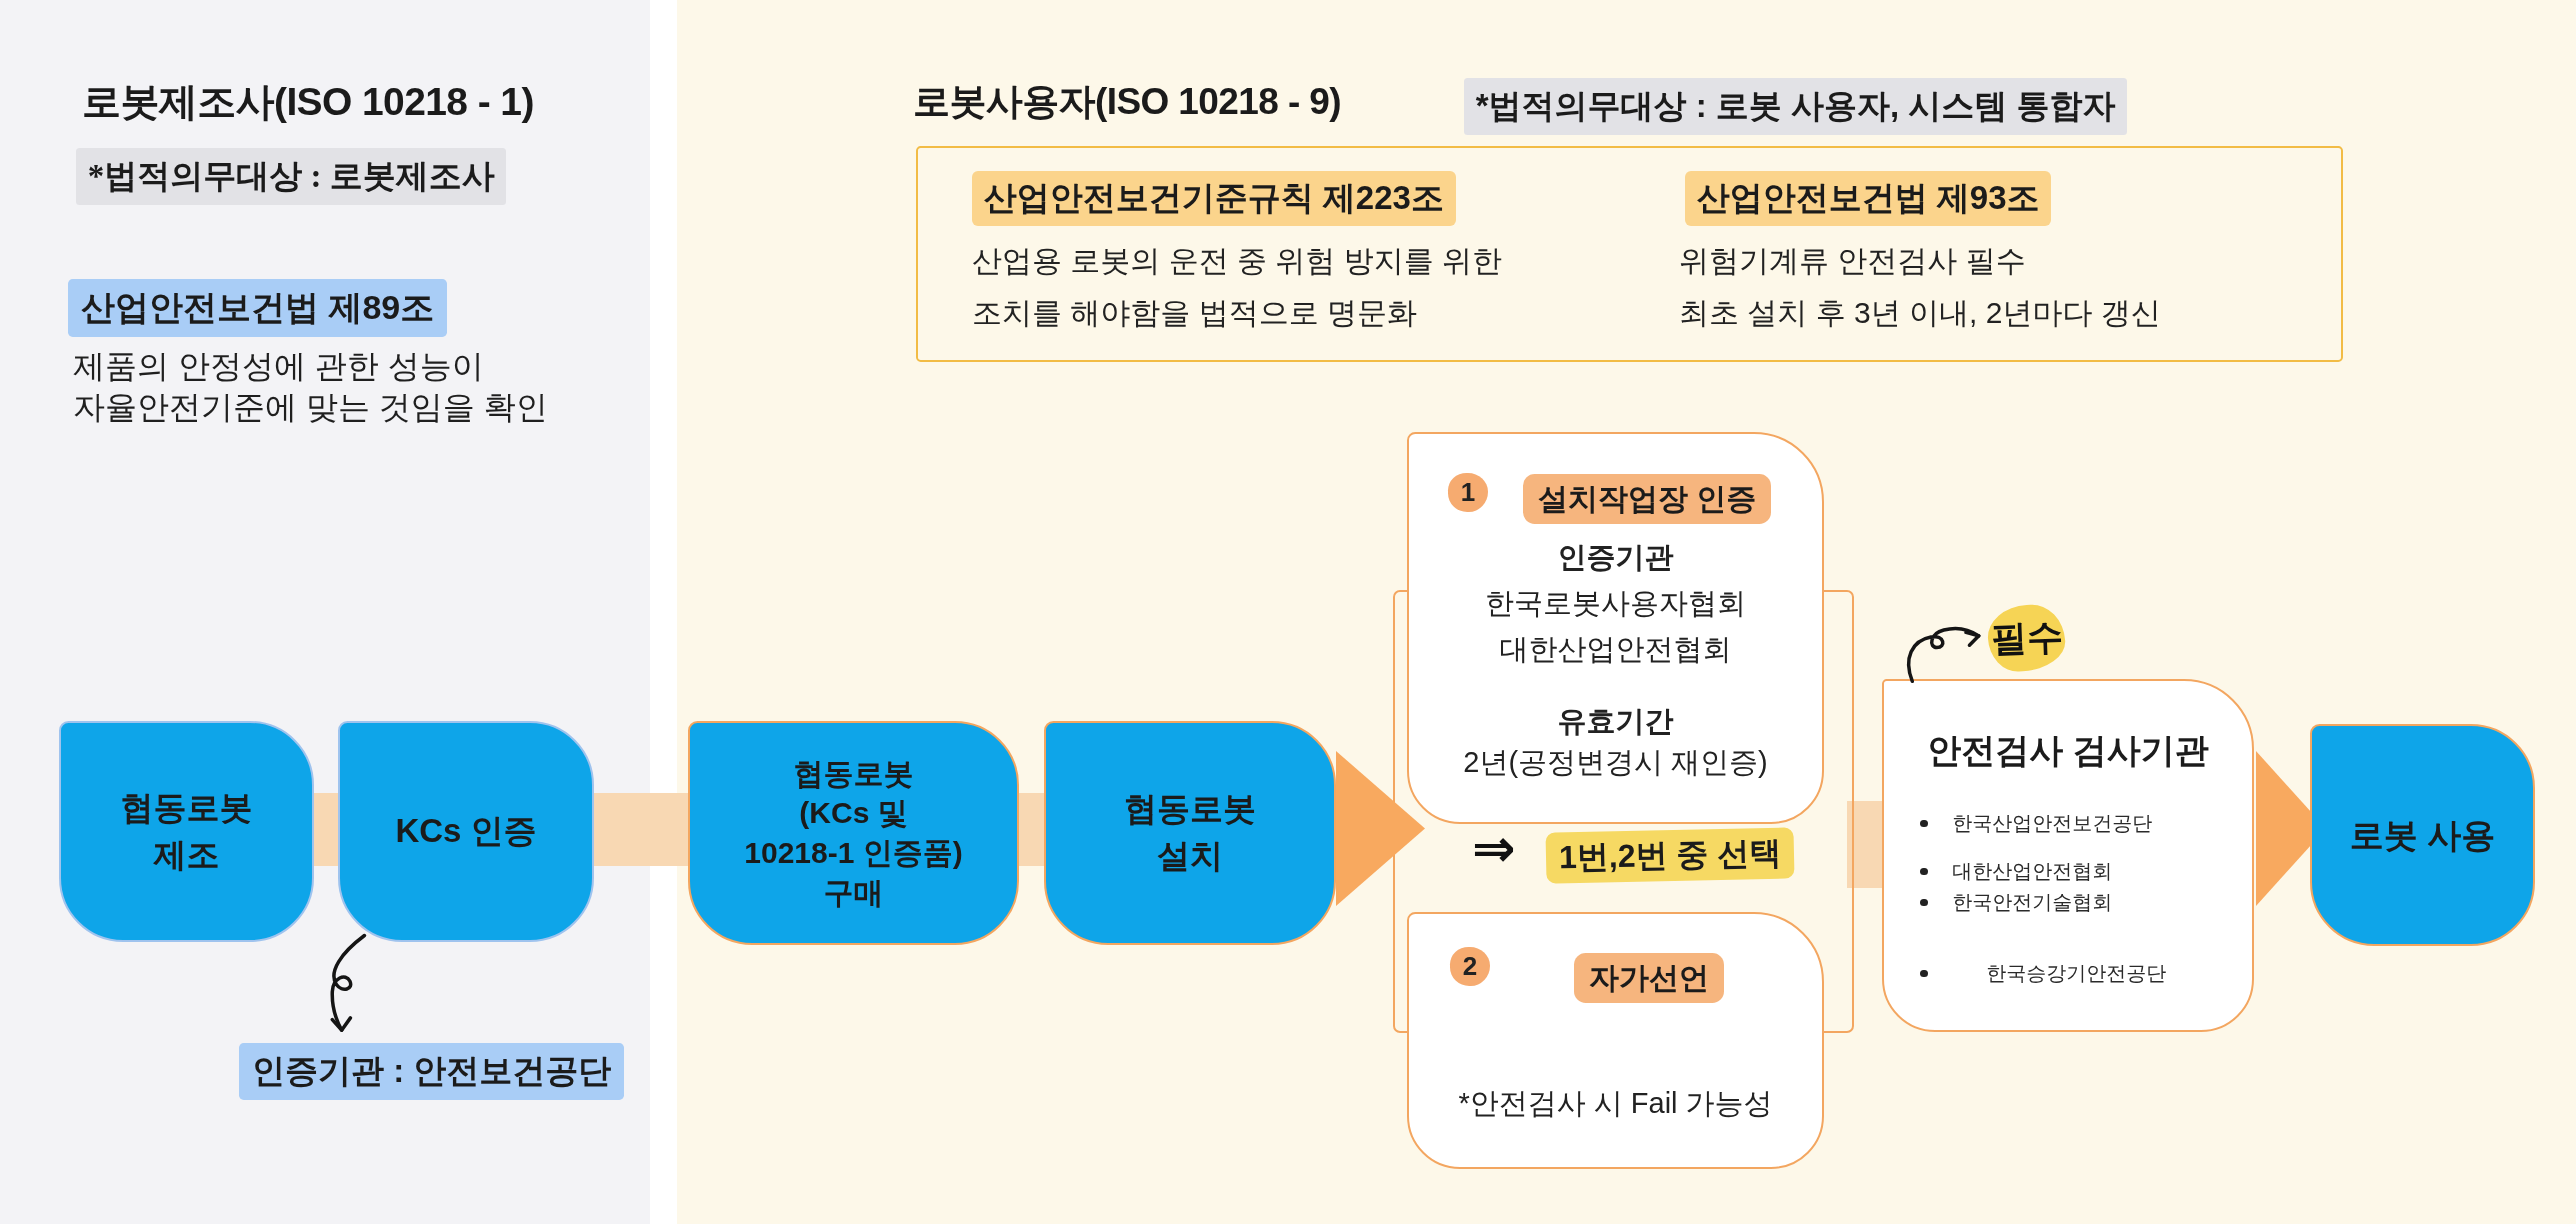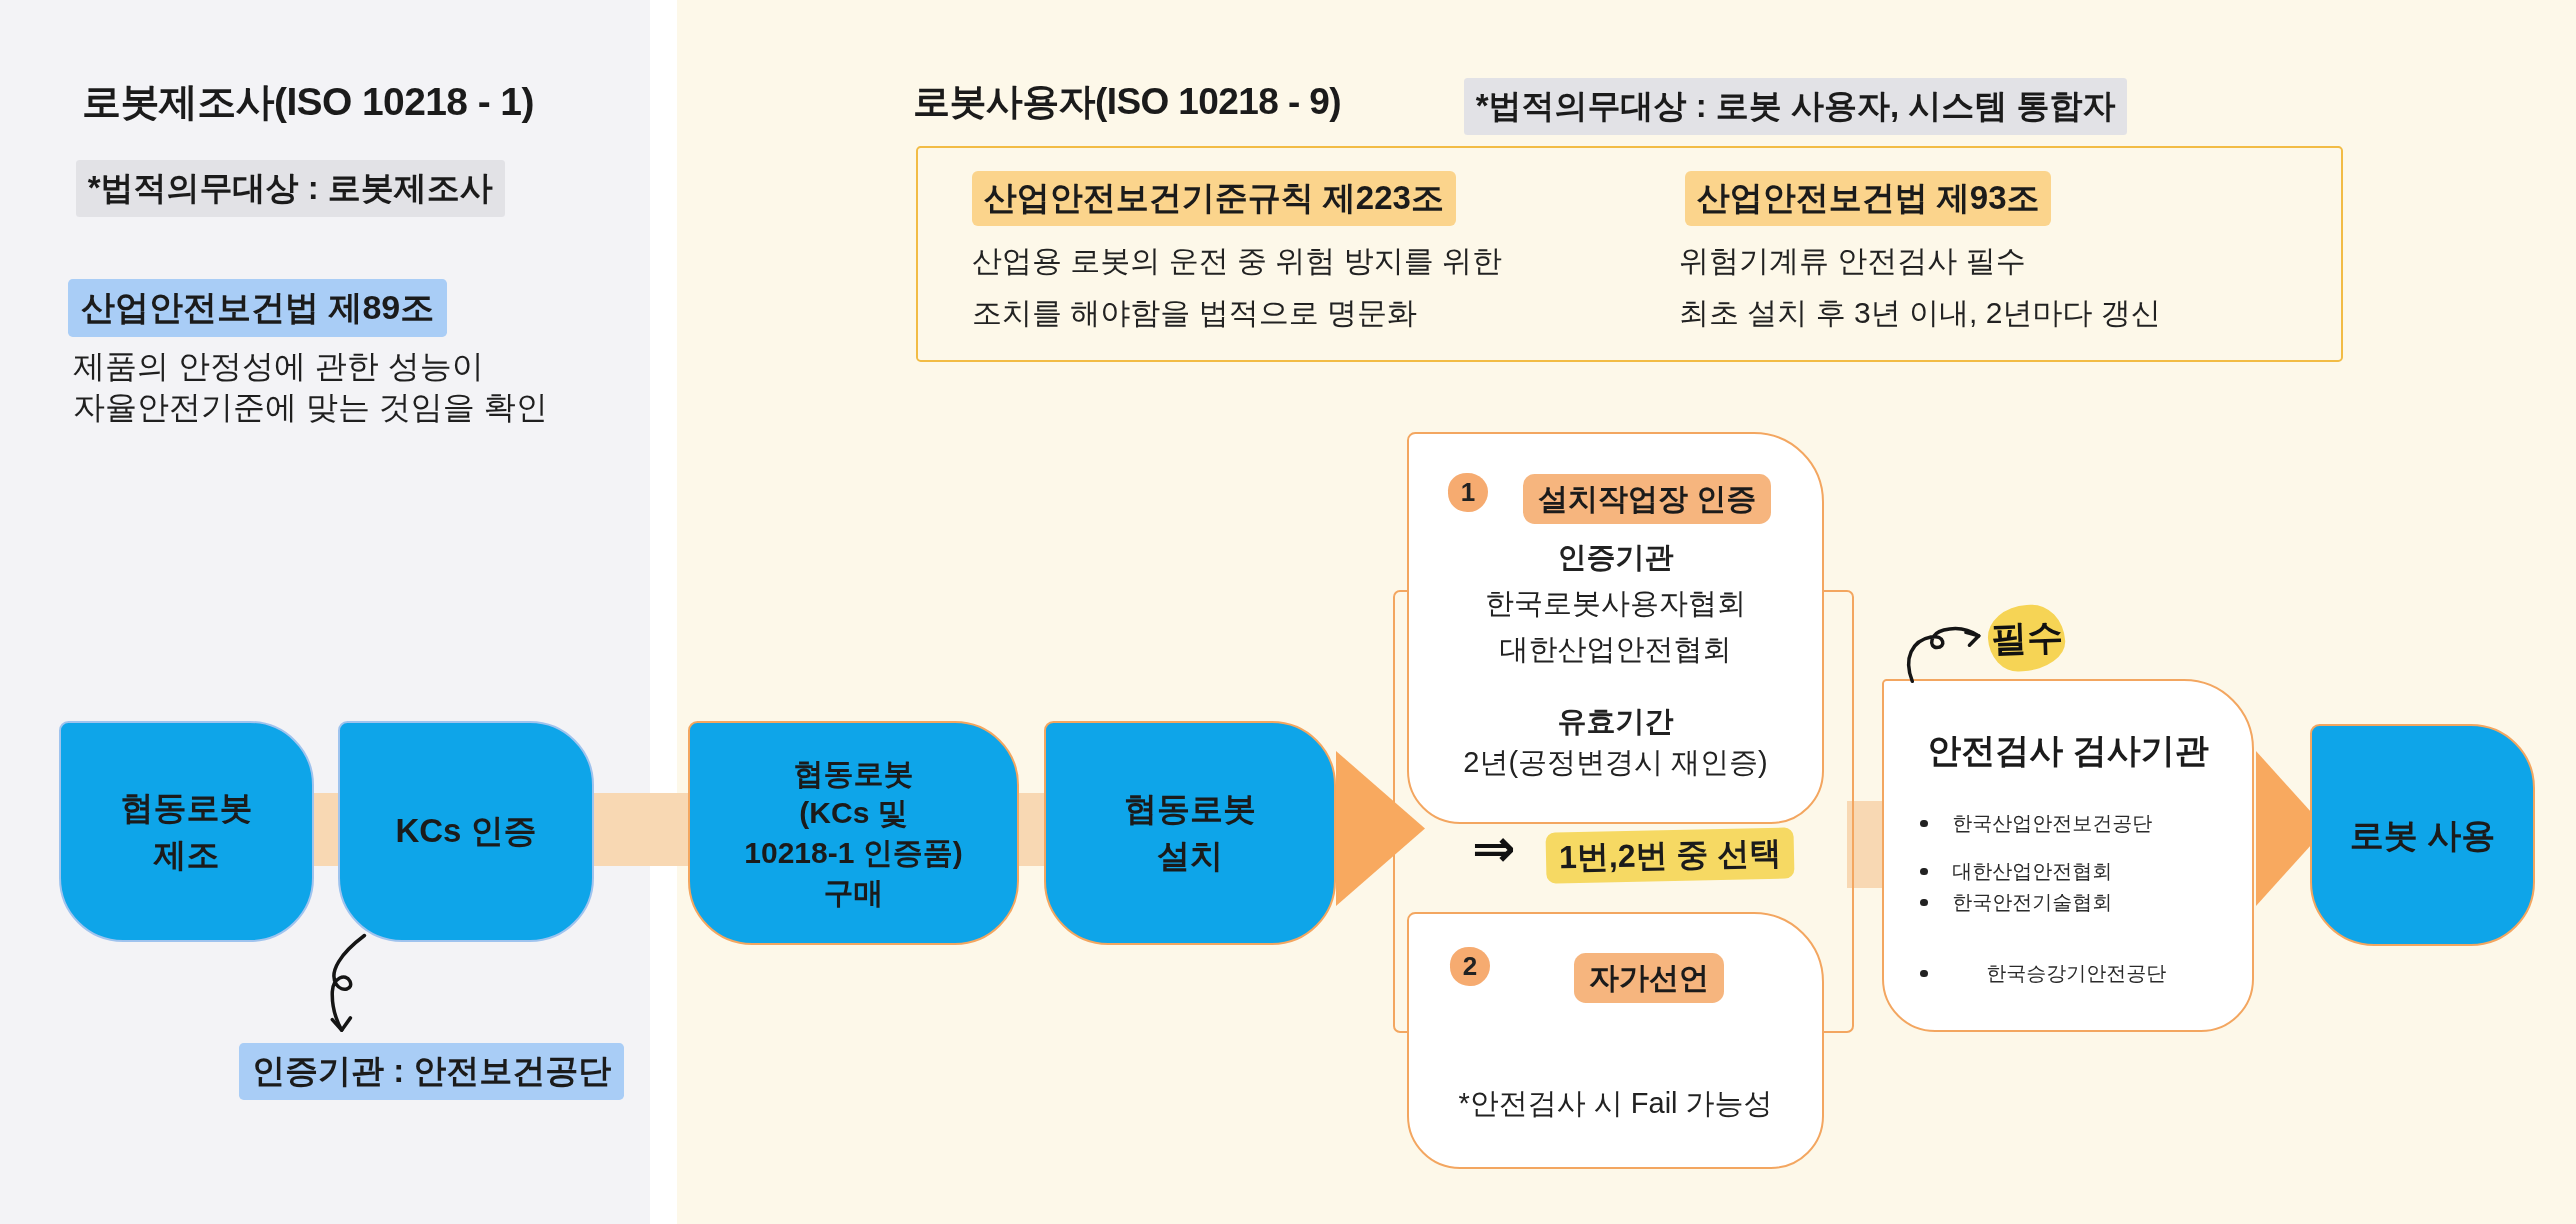--- a/index.html
+++ b/index.html
@@ -46,21 +46,21 @@
   .darrow{font-size:52px;font-weight:bold;color:#111;z-index:5;line-height:1;}
   svg{overflow:visible;}
 </style>
 </head>
 <body>
 
 <div class="abs panel-gray"></div>
 <div class="abs panel-cream"></div>
 
 <div class="abs h-title" style="left:82px;top:75px;">로봇제조사(ISO 10218 - 1)</div>
-<div class="abs hl hl-gray" style="left:76px;top:160px;">*법적의무대상 : 로봇제조사</div>
+<div class="abs hl hl-gray" style="left:76px;top:148px;font-family:Liberation Serif, serif;">*법적의무대상 : 로봇제조사</div>
 <div class="abs hl hl-blue" style="left:68px;top:279px;">산업안전보건법 제89조</div>
 <div class="abs body-text" style="left:73px;top:345px;">제품의 안정성에 관한 성능이</div>
 <div class="abs body-text" style="left:73px;top:386px;">자율안전기준에 맞는 것임을 확인</div>
 
 <div class="abs h-title" style="left:913px;top:77px;font-size:37px;">로봇사용자(ISO 10218 - 9)</div>
 <div class="abs hl hl-gray" style="left:1464px;top:78px;">*법적의무대상 : 로봇 사용자, 시스템 통합자</div>
 
 <div class="abs law-box">
   <div class="abs hl hl-yellow" style="left:46px;top:23.4px;">산업안전보건기준규칙 제223조</div>
   <div class="abs law-line" style="left:54px;top:93px;">산업용 로봇의 운전 중 위험 방지를 위한</div>

